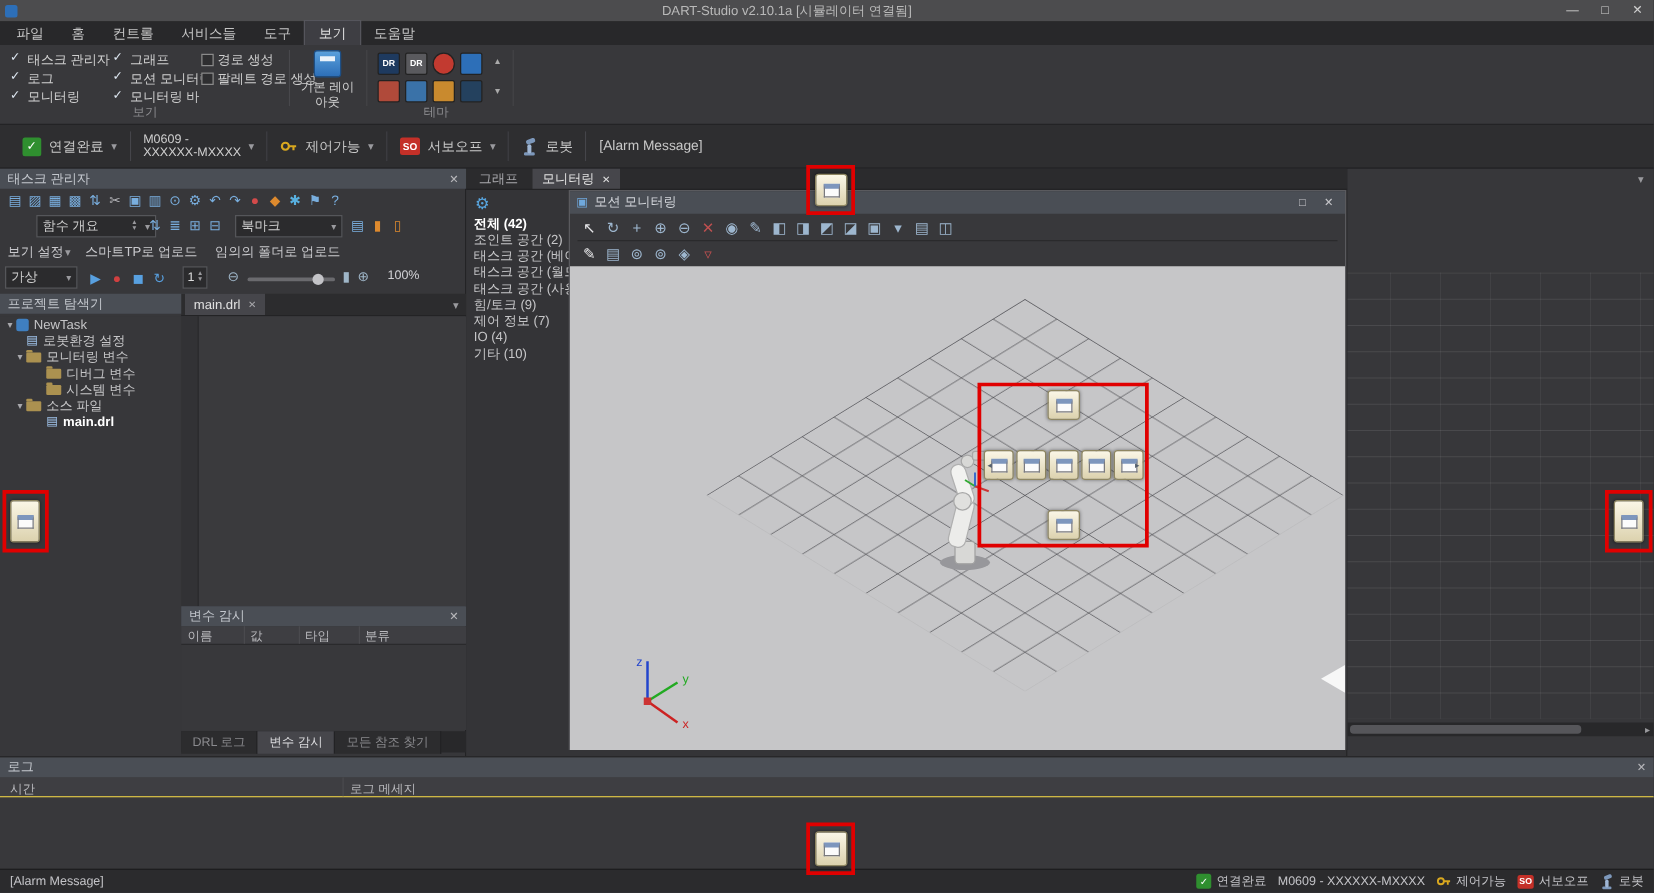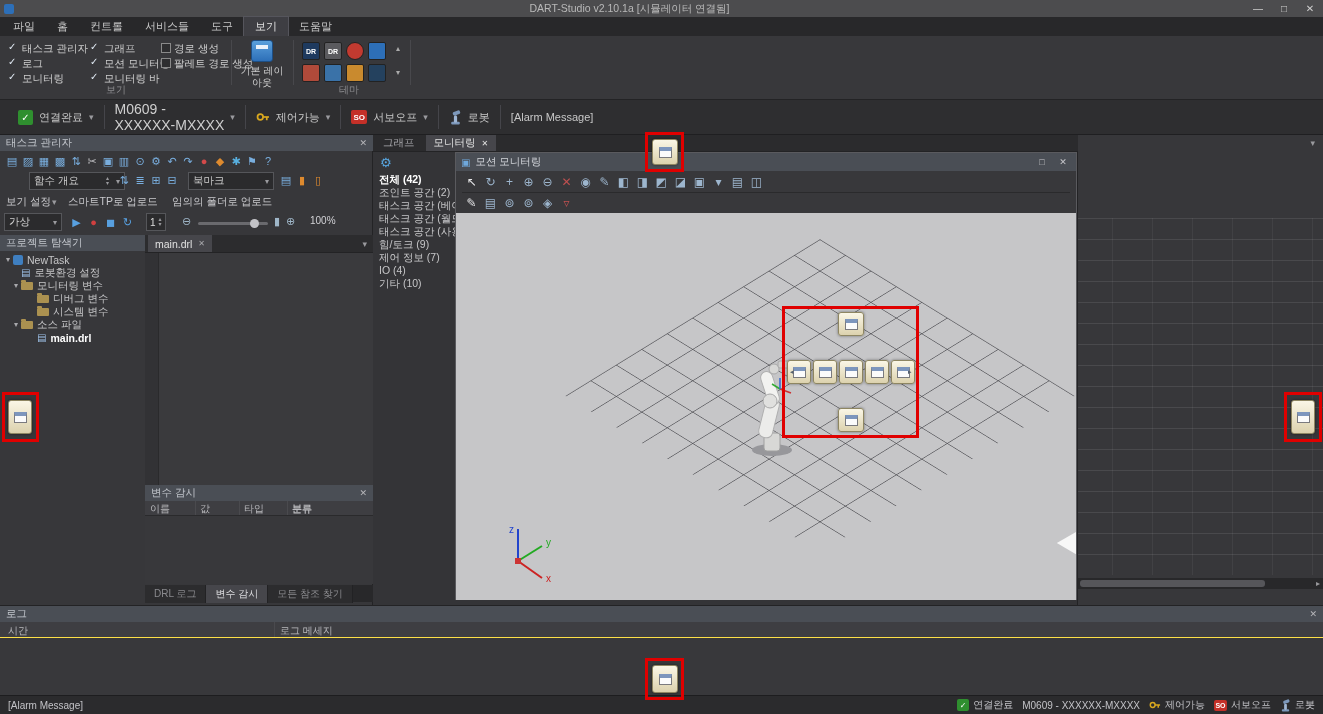--- a/index.html
+++ b/index.html
@@ -34,21 +34,21 @@
   .theme-ic { position:absolute; width:18px; height:18px; border-radius:2px; display:flex; align-items:center; justify-content:center; font-size:7px; font-weight:bold; color:#fff; border:1px solid #222; }
   .theme-spin { position:absolute; width:12px; height:10px; font-size:8px; color:#aaa; text-align:center; line-height:10px; }
 
   
   #quickbar { left:0; top:100px; width:1323px; height:35px; background:#2e2e30; border-bottom:1px solid #1f1f21; display:flex; align-items:center; padding-left:8px; }
   .qseg { display:flex; align-items:center; gap:6px; padding:0 10px; height:100%; }
   .qdiv { width:1px; height:24px; background:#19191b; border-right:1px solid #45454a; }
   .green-ic { width:15px; height:15px; background:#2f8f2f; border-radius:2px; color:#fff; font-size:10px; display:flex; align-items:center; justify-content:center; }
   .so-badge { width:16px; height:14px; background:#c43028; border-radius:2px; color:#fff; font-size:8px; font-weight:bold; display:flex; align-items:center; justify-content:center; }
   .caret { color:#9a9a9e; font-size:9px; }
-  .two-line { font-size:14px; line-height:1.15; color:#cfcfcf; text-align:left; }
+  .two-line { font-size:10px; line-height:1.15; color:#cfcfcf; text-align:left; }
 
   
   .panel-header { background:#4a4e55; color:#c3c7cd; font-size:10.5px; display:flex; align-items:center; padding:0 6px; }
   .panel-header .close { margin-left:auto; color:#b6b6ba; font-size:9px; }
   .combo { background:#2b2b2d; border:1px solid #55565a; height:18px; display:inline-flex; align-items:center; padding:0 4px; font-size:10.5px; color:#cfcfcf; }
   .combo .ca { margin-left:auto; padding-left:6px; font-size:8px; color:#9a9a9e; }
 
   
   #left-panel { left:0; top:135px; width:373px; height:470px; background:#37373a; border-right:1px solid #232325; }
   #lp-header { left:0; top:0; width:373px; height:16px; }
@@ -351,21 +351,21 @@
   </div>
 
   <div class="ab panel-header" style="left:145px; top:350px; width:228px; height:16px;">
     <span>변수 감시</span>
     <span class="close">✕</span>
   </div>
   <div class="ab" style="left:145px; top:366px; width:228px; height:15px; background:#3e3e42; border-bottom:1px solid #2a2a2c;">
     <span class="wcol" style="left:5px;">이름</span>
     <span class="wcol" style="left:55px;">값</span>
     <span class="wcol" style="left:99px;">타입</span>
-    <span class="wcol" style="left:147px;font-weight:bold;">분류</span>
+    <span class="wcol" style="left:147px;">분류</span>
     <span class="wsep" style="left:50px;"></span>
     <span class="wsep" style="left:94px;"></span>
     <span class="wsep" style="left:142px;"></span>
   </div>
   <div class="ab" style="left:145px; top:381px; width:228px; height:68px; background:#38383b;"></div>
   <div class="ab watch-tabs" style="left:145px; top:450px; width:228px; height:17px; background:#28282a;"><span class="">DRL 로그</span><span class=" active">변수 감시</span><span class="">모든 참조 찾기</span></div>
 </div>
 
 <div id="center-panel" class="ab">
   <div id="ctabs" class="ab" style="left:0; top:0; width:705px; height:17px;">

